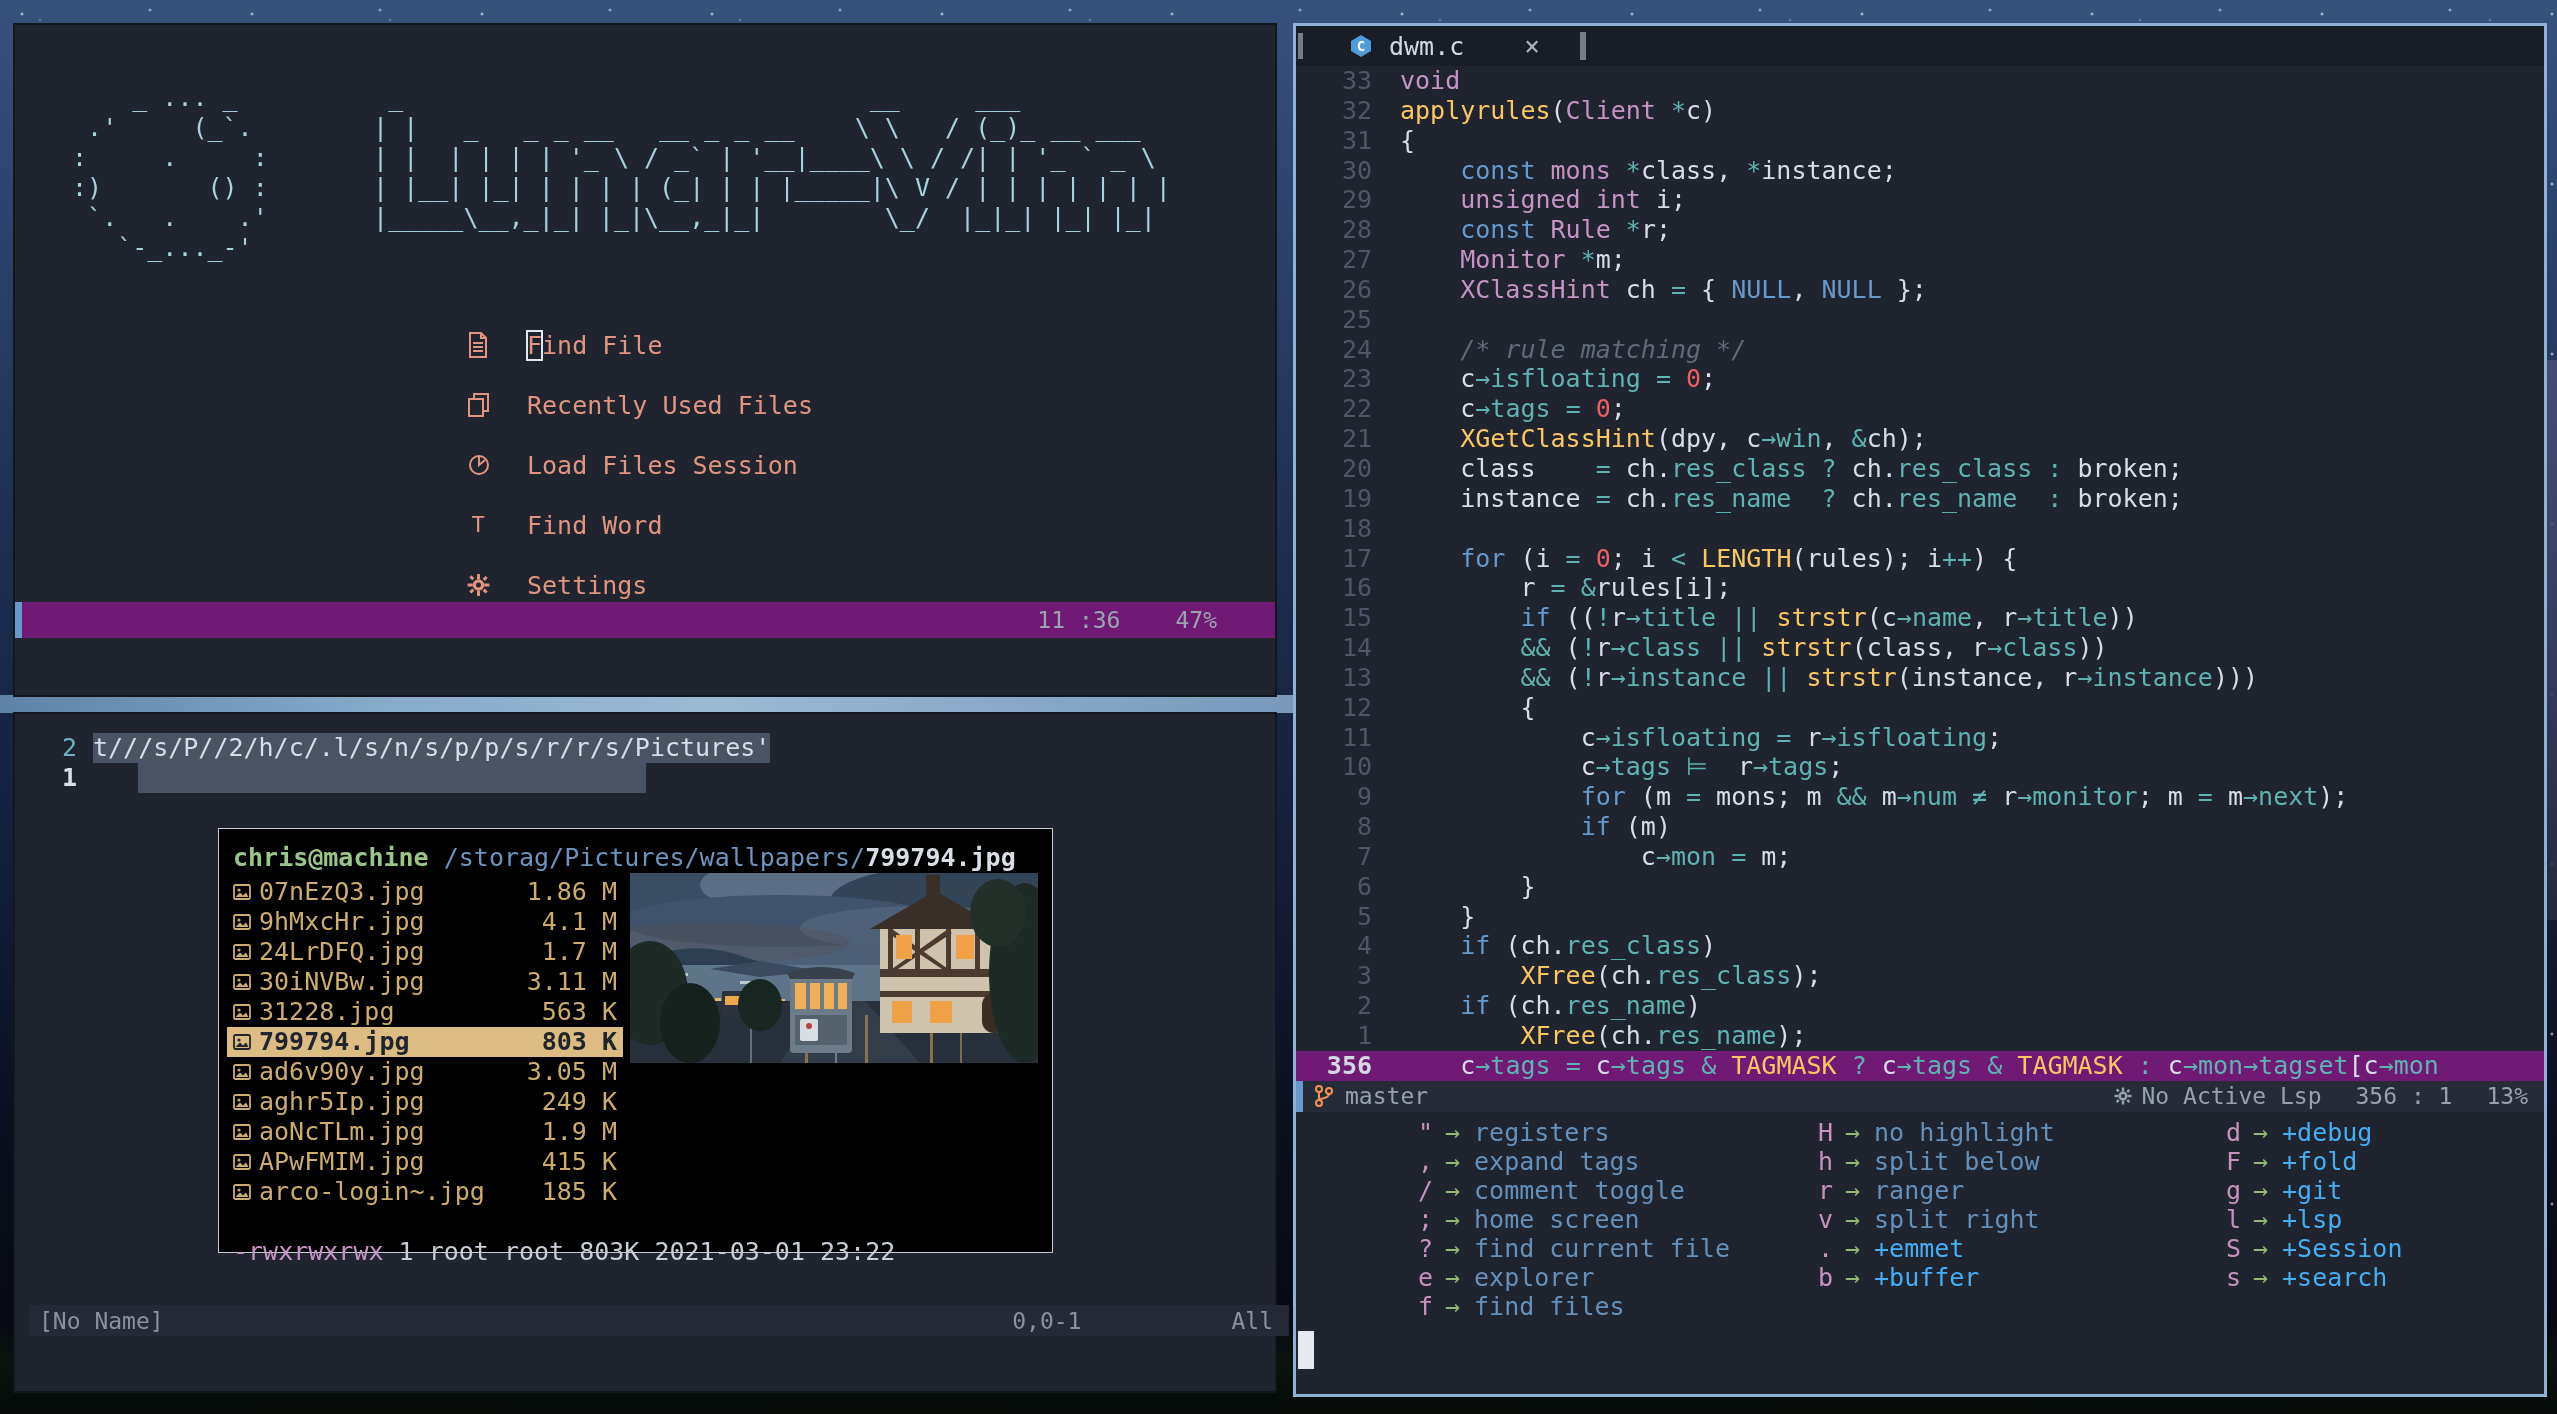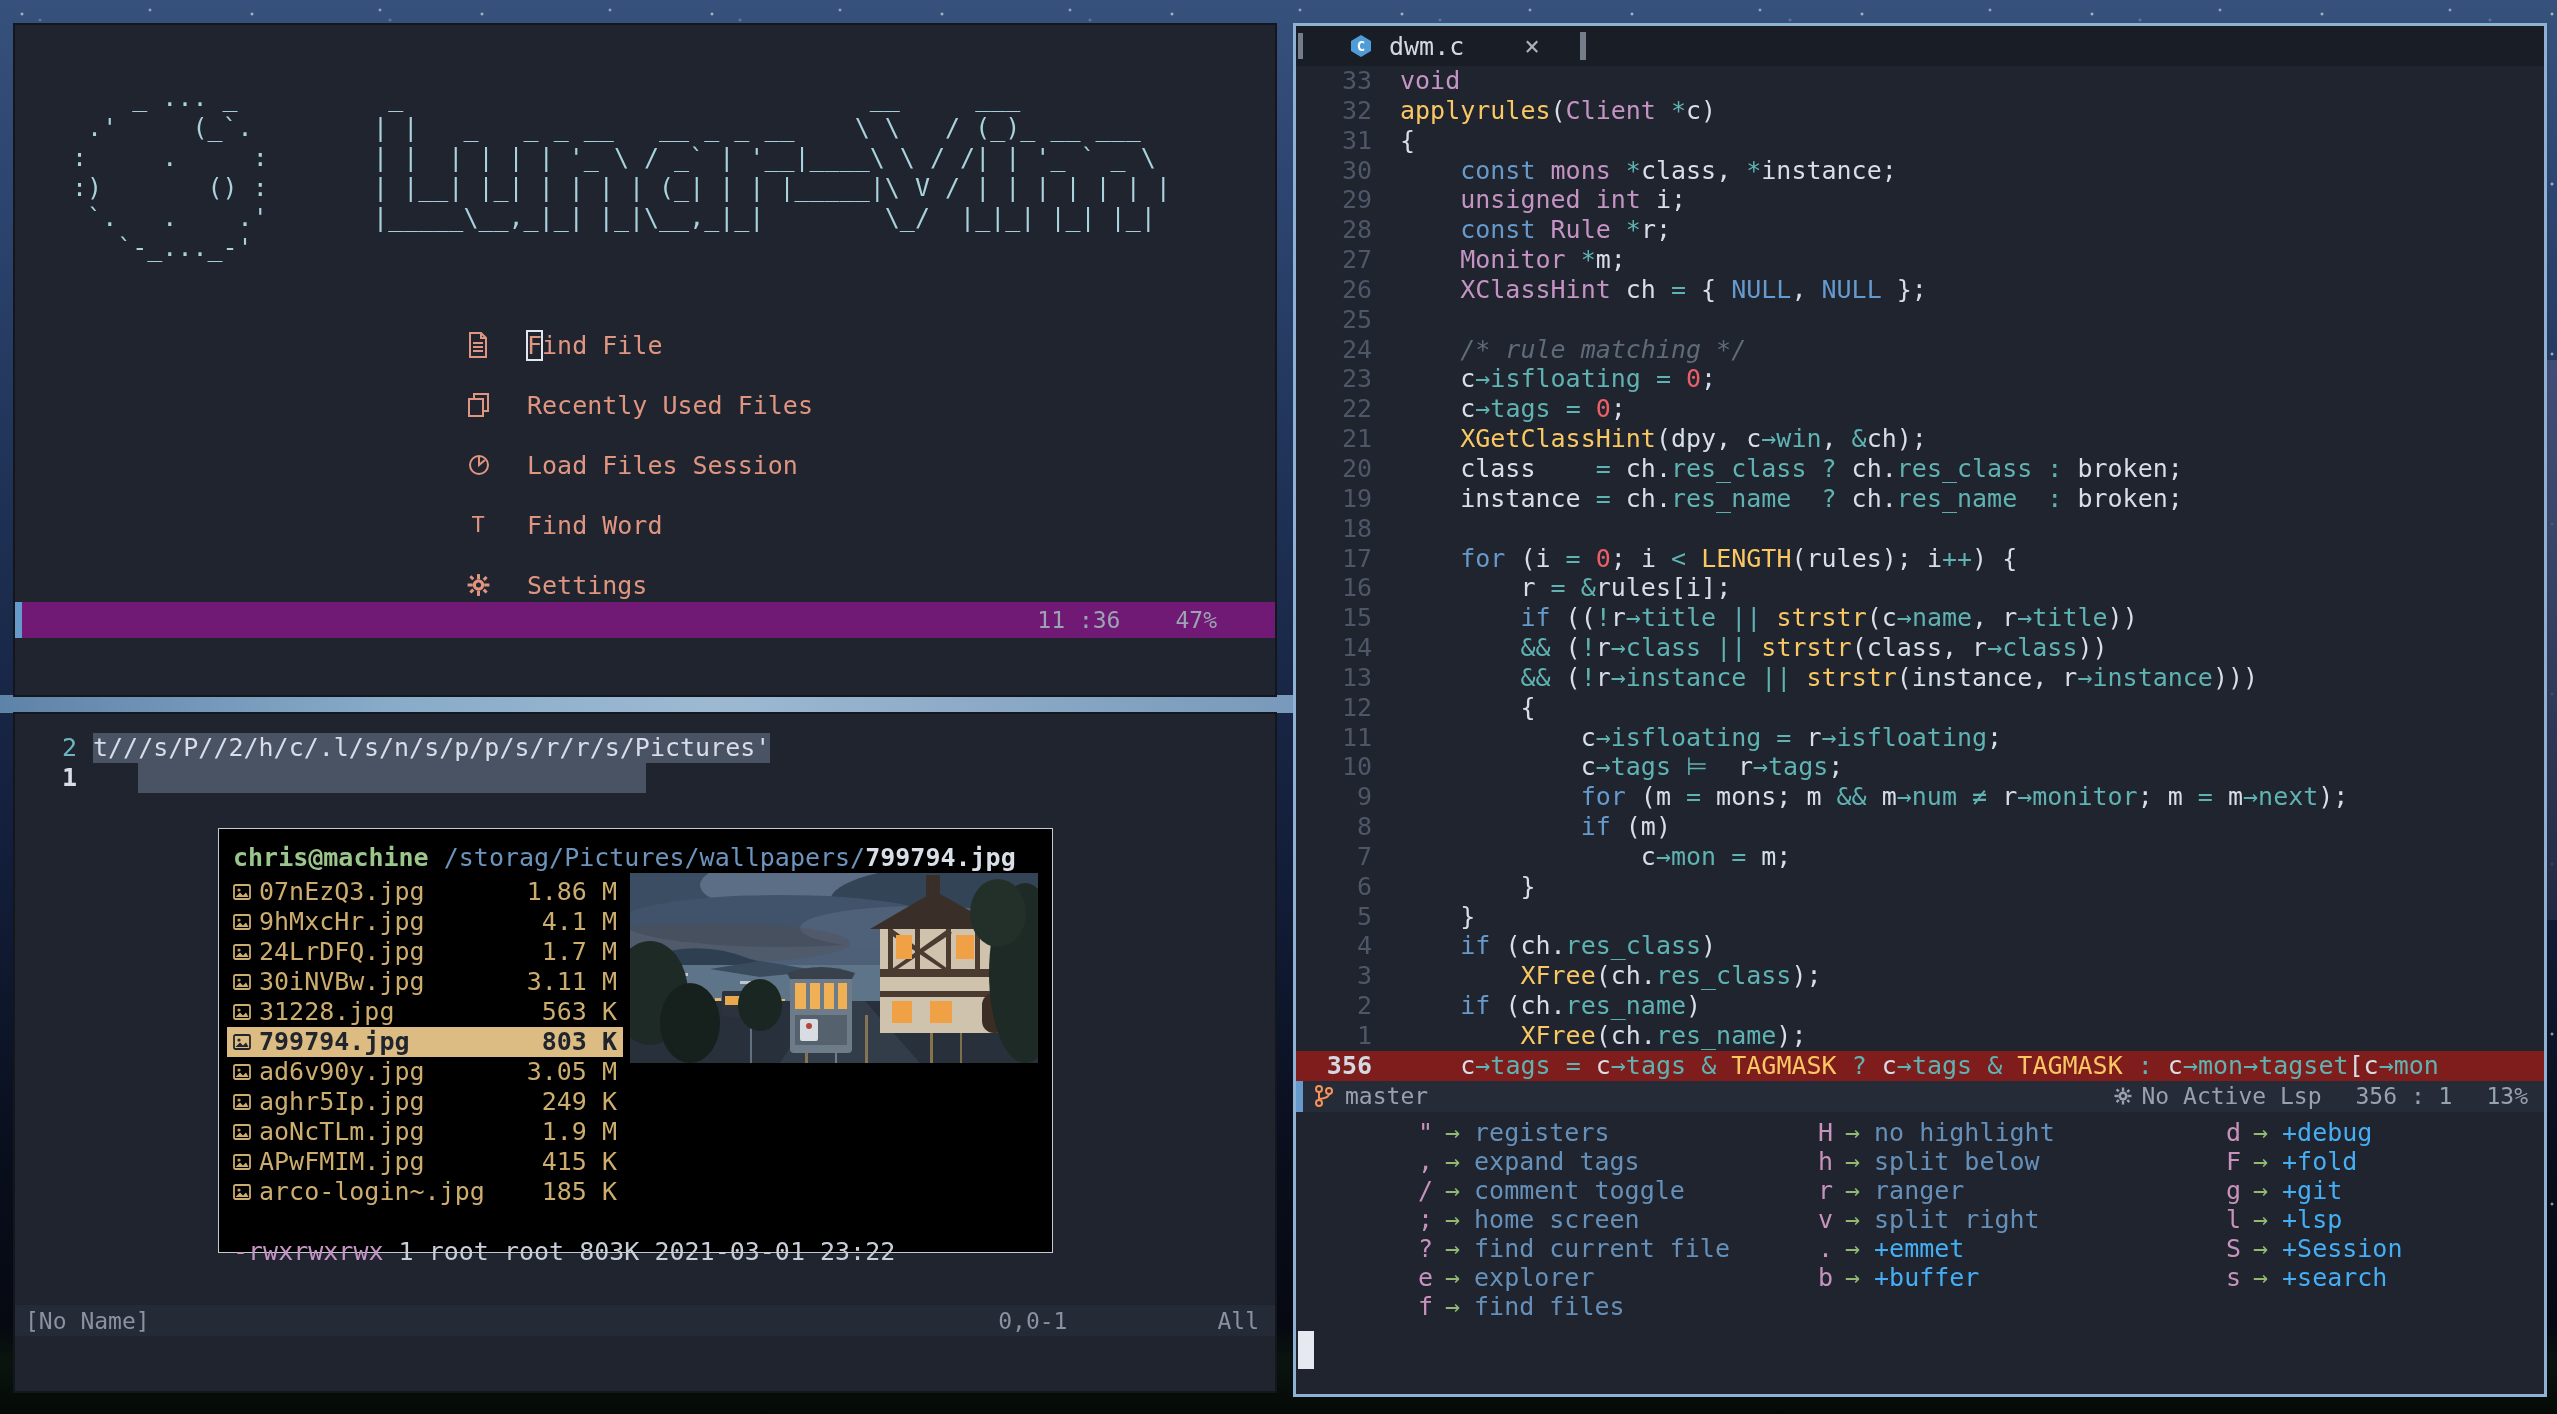--- a/index.html
+++ b/index.html
@@ -76,41 +76,41 @@
   .fp-file{color:#d9dee7;font-weight:bold;}
   .fp-list{position:absolute;left:8px;top:48px;width:396px;}
   .fp-row{display:flex;align-items:center;height:30px;padding:0 6px;color:#ccad6e;}
   .fp-row .fic{width:26px;flex:none;display:flex;align-items:center;}
   .fp-row .fname{white-space:pre;}
   .fp-row .fsize{margin-left:auto;white-space:pre;}
   .fp-row.selected{background:#dcbc82;color:#20252d;font-weight:bold;}
   .fp-perms{position:absolute;left:14px;top:408px;white-space:pre;color:#c8ced8;}
   .fp-perms .pp{color:#c594c5;}
   .fp-preview{position:absolute;left:411px;top:44px;width:408px;height:190px;overflow:hidden;}
-  .sc-status{position:absolute;left:0;top:591px;width:100%;height:31px;background:#252b36;
+  .sc-status{position:absolute;left:14px;top:591px;width:100%;height:31px;background:#252b36;
     display:flex;align-items:center;color:#8b919e;font-size:23px;}
   .sc-status .l{margin-left:10px;}
   .sc-status .m{margin-left:auto;}
   .sc-status .g{width:150px;}
   .sc-status .r{margin-right:16px;}
 
   
   #tabline{height:40px;background:#191e26;display:flex;align-items:center;position:relative;}
   .tl-strip{width:5px;height:26px;background:#757d8a;margin-left:2px;}
   .tab{display:flex;align-items:center;height:100%;padding:0 18px 0 46px;}
   .tab .cico{margin-right:16px;display:flex;}
   .tab .tlabel{color:#d3d9e2;font-size:25px;}
   .tab .tclose{color:#aab2bf;font-size:26px;margin-left:60px;cursor:pointer;}
   .tl-cursor{width:6px;height:28px;background:#757d8a;margin-left:22px;}
 
   #code{position:relative;}
   .code-row{display:flex;height:29.85px;line-height:29.85px;font-size:25px;white-space:pre;}
   .code-row .gut{width:76px;flex:none;text-align:right;padding-right:14px;color:#4e5767;}
   .code-row .src{padding-left:14px;}
-  .code-row.cur{background:#7f1d1d;}
+  .code-row.cur{background:#701a75;}
   .code-row.cur .gut{color:#d3d9e2;font-weight:bold;}
   .tk-kp{color:#c594c5;} .tk-kb{color:#6699cc;} .tk-fn{color:#fac863;}
   .tk-pr{color:#5fb3b3;} .tk-op{color:#5fb3b3;} .tk-nu{color:#ec5f67;}
   .tk-fg{color:#d8dee9;} .tk-pu{color:#d8dee9;} .tk-cm{color:#5f6b78;font-style:italic;}
 
   #ed-status{height:31px;background:#262c37;display:flex;align-items:center;color:#98a1b0;font-size:23px;}
   #ed-status .modebar{width:7px;height:100%;background:#6699cc;flex:none;}
   #ed-status .bi{margin:0 10px 0 10px;display:flex;}
   #ed-status .right{margin-left:auto;display:flex;align-items:center;}
   #ed-status .gi{margin-right:10px;display:flex;}

